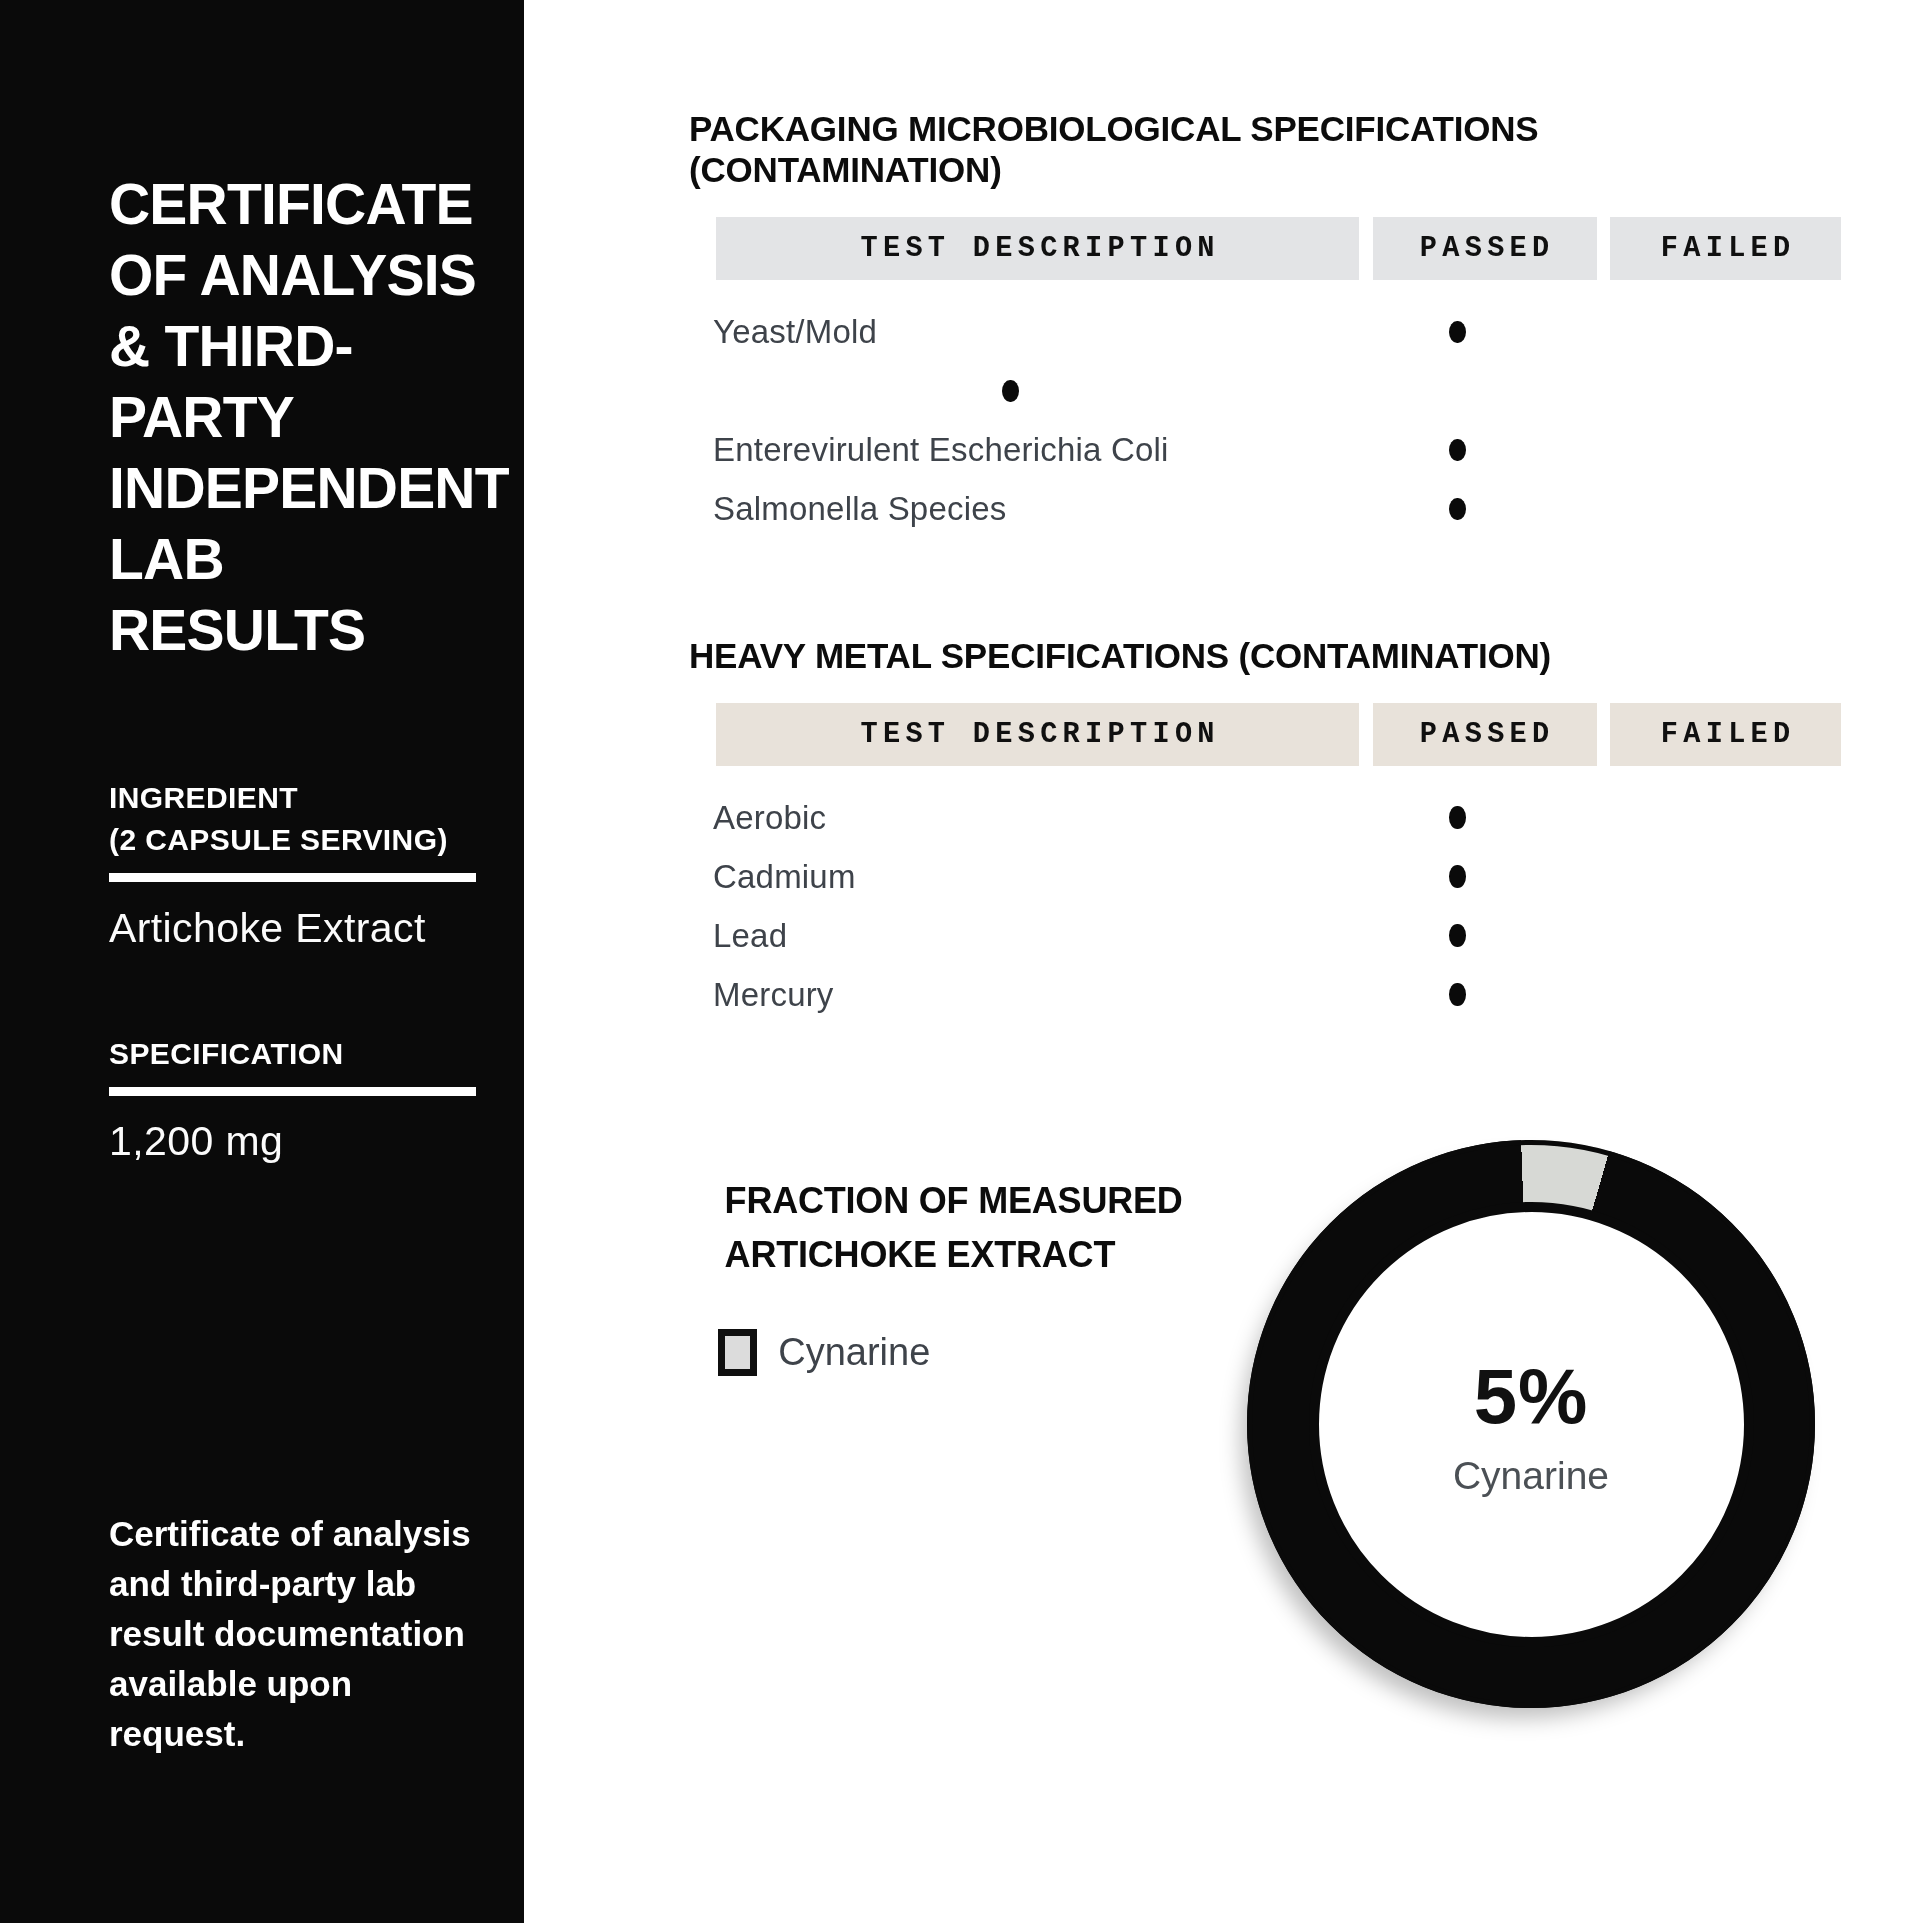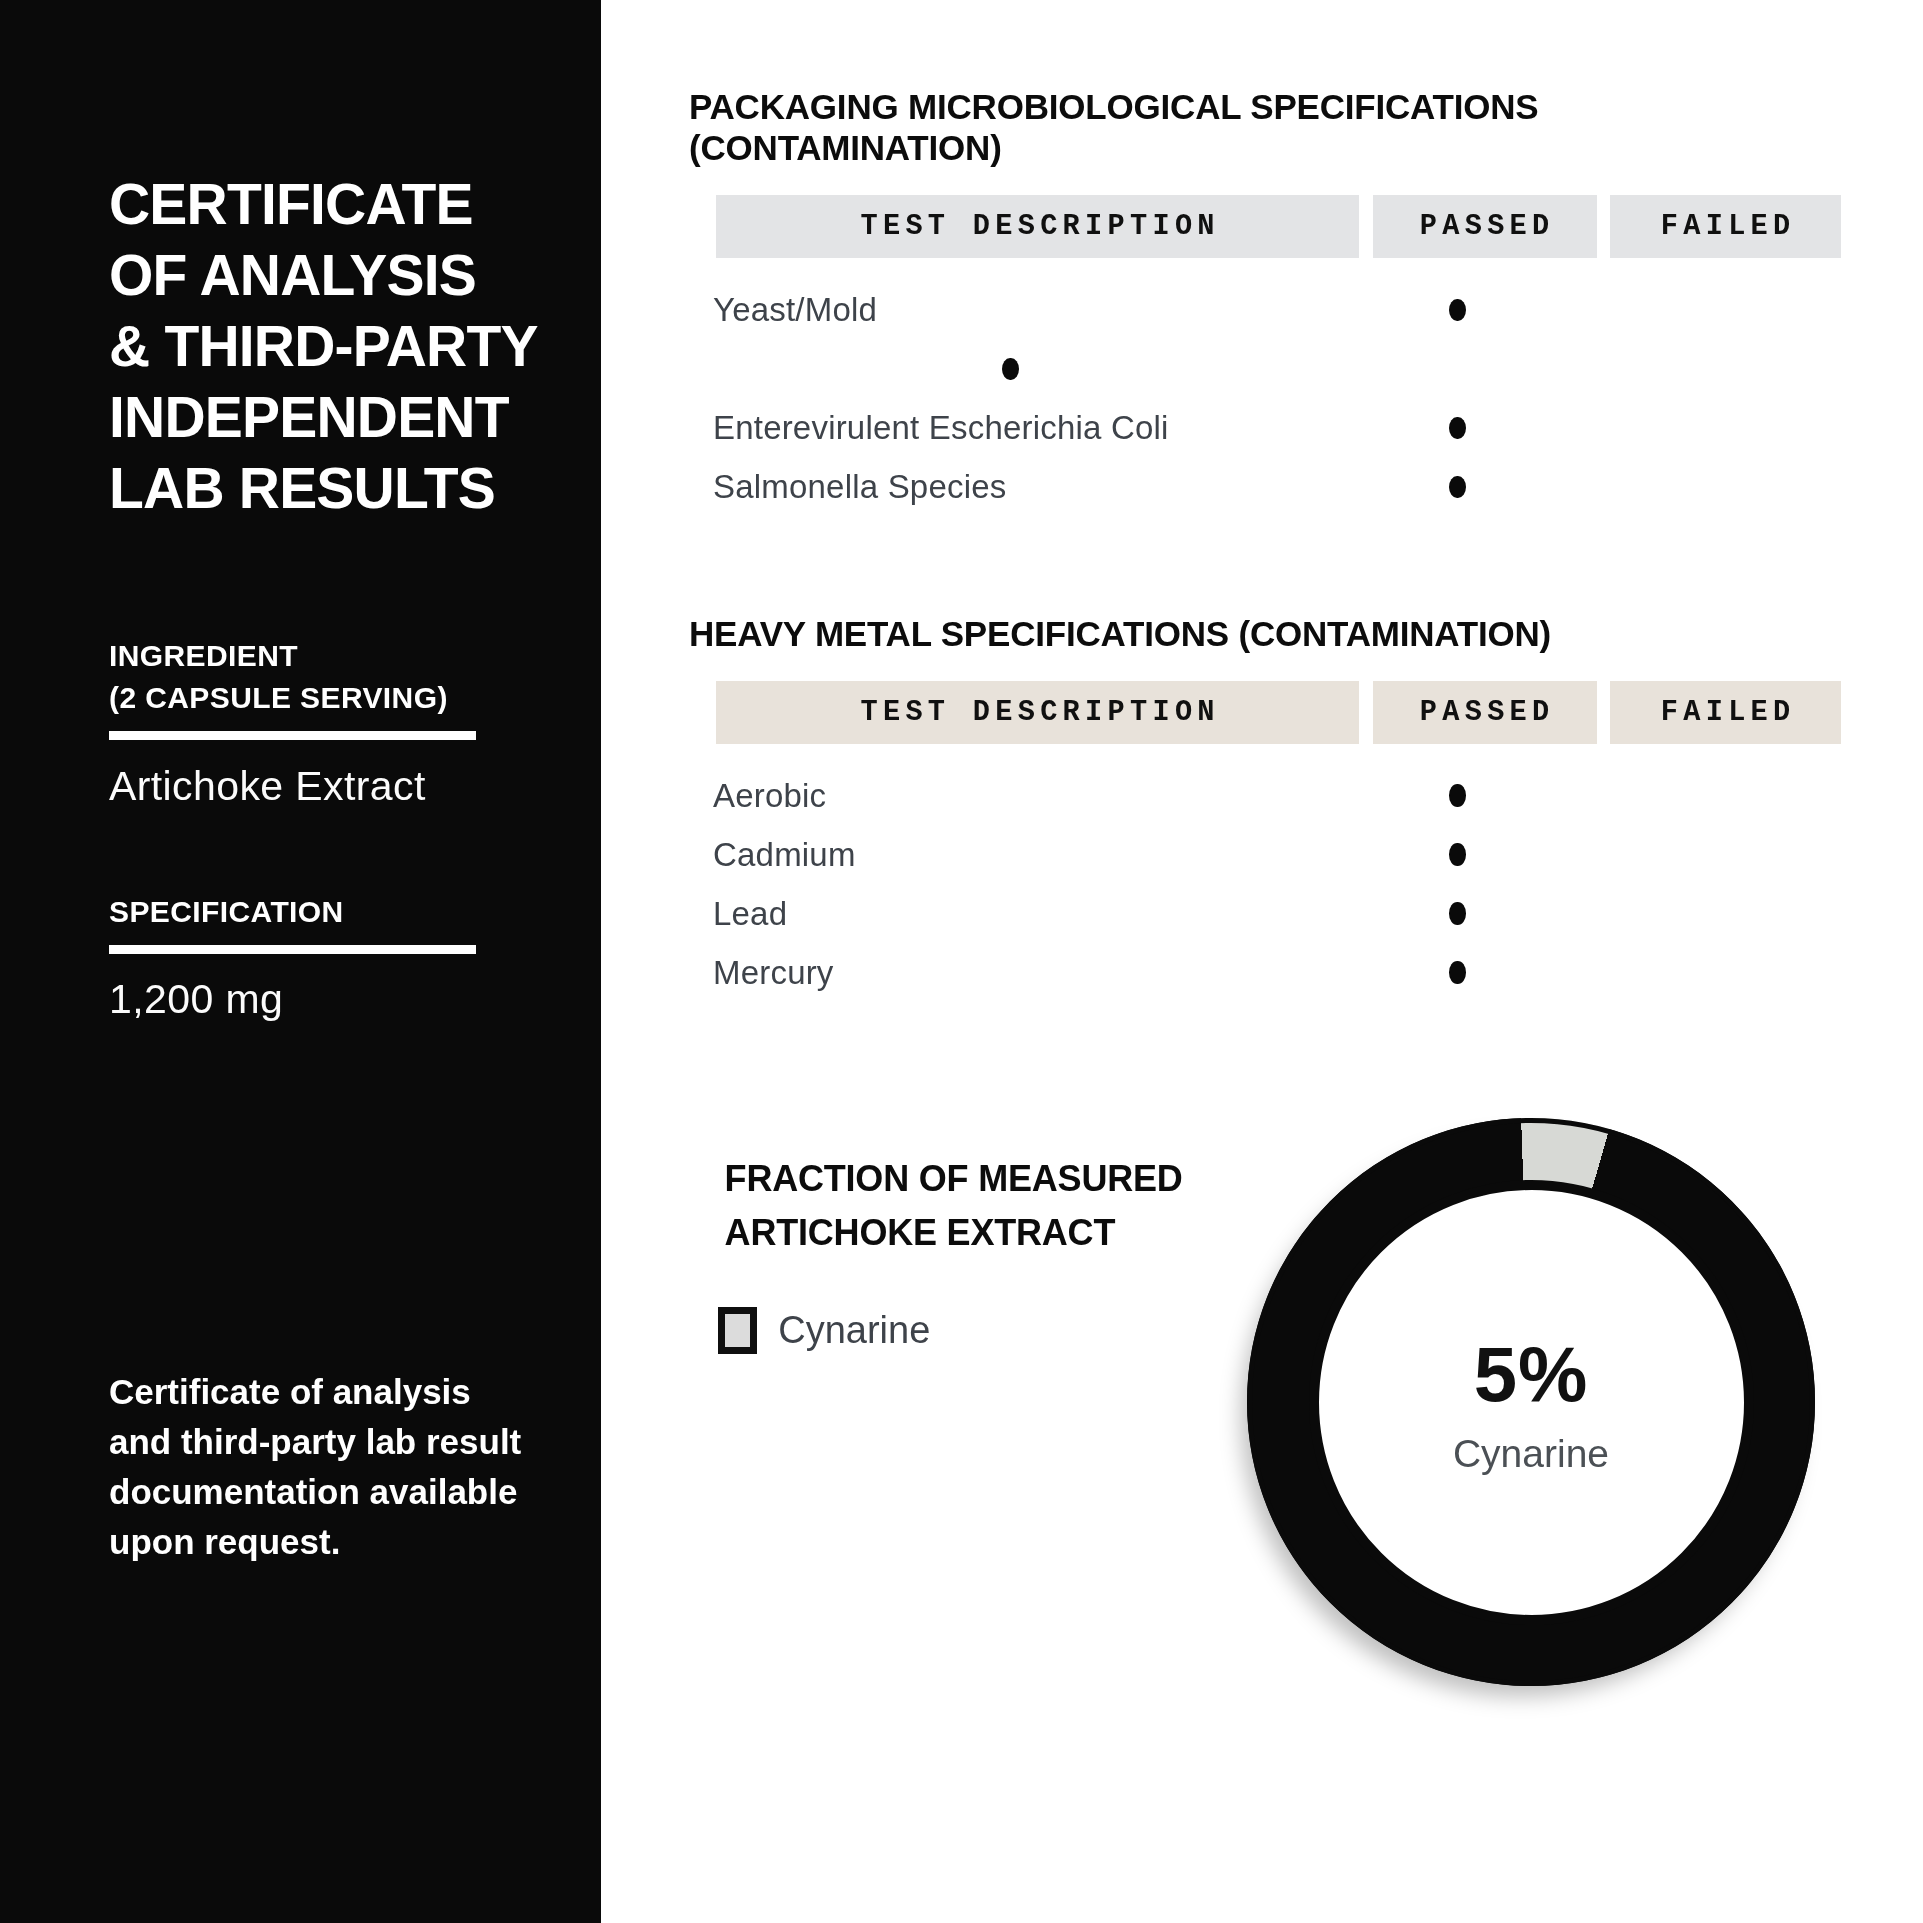--- a/index.html
+++ b/index.html
@@ -5,21 +5,21 @@
   html,body{margin:0;padding:0;background:#ffffff;}
   .page{
     position:relative;
     width:1924px;height:1924px;
     background:#ffffff;
     font-family:"Liberation Sans",sans-serif;
     overflow:hidden;
   }
   
   .sidebar{
-    position:absolute;left:0;top:0;bottom:0;width:601px;
+    position:absolute;left:0;top:0;bottom:0;width:524px;
     background:#0a0a0a;color:#ffffff;
     padding:169px 45px 0 109px;box-sizing:border-box;
   }
   .title{
     margin:0;font-size:57px;line-height:71px;font-weight:700;
     letter-spacing:-0.8px;color:#ffffff;
   }
   .title span{display:block;}
   .label-block{margin-top:111px;}
   .label{
@@ -34,21 +34,21 @@
     margin-top:22.5px;font-size:41px;font-weight:400;letter-spacing:0.4px;
     color:#fbfbfb;
   }
   .footnote{
     margin:344px 0 0 0;max-width:425px;
     font-size:35px;line-height:50px;font-weight:700;color:#ffffff;
   }
   
   .content{
     position:absolute;left:601px;top:0;right:0;bottom:0;
-    padding:86px 109px 0 88px;box-sizing:border-box;
+    padding:108px 109px 0 88px;box-sizing:border-box;
   }
   .section-title{
     margin:0;font-size:35px;line-height:41px;font-weight:700;
     letter-spacing:-0.2px;color:#0c0c0c;
   }
   .thead{
     display:grid;grid-template-columns:643px 224px 231px;column-gap:13.5px;
     margin-top:27px;
     margin-left:27px;
   }

